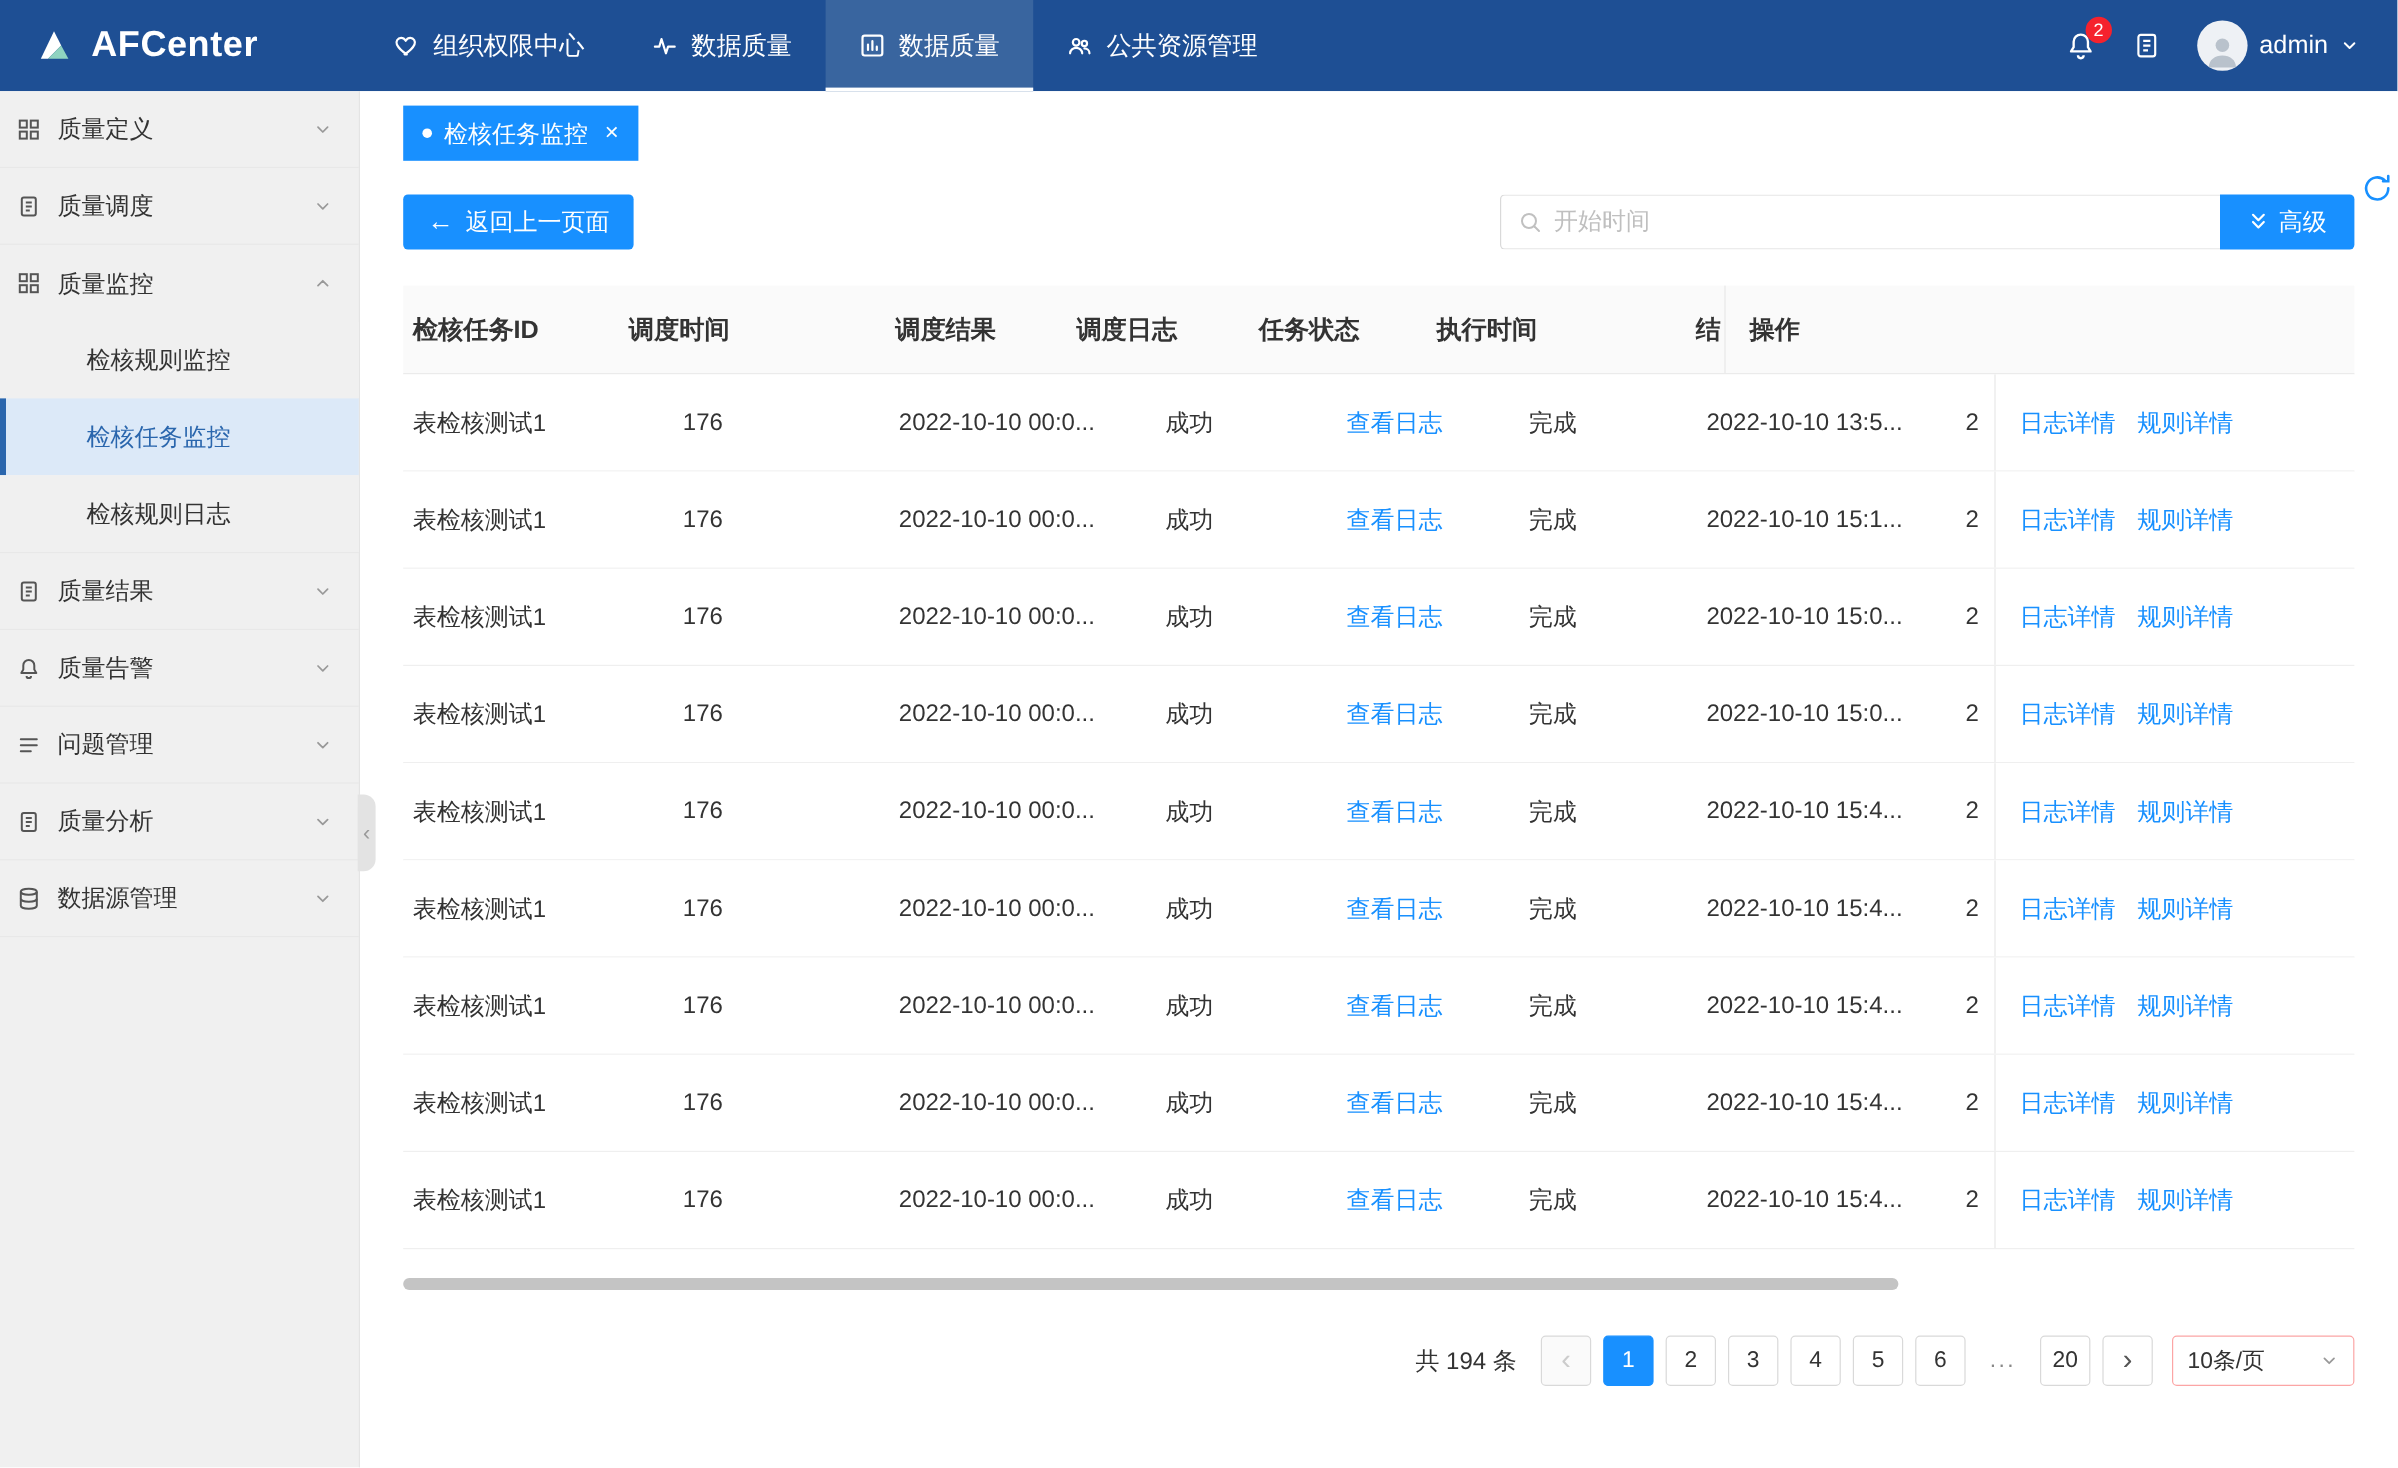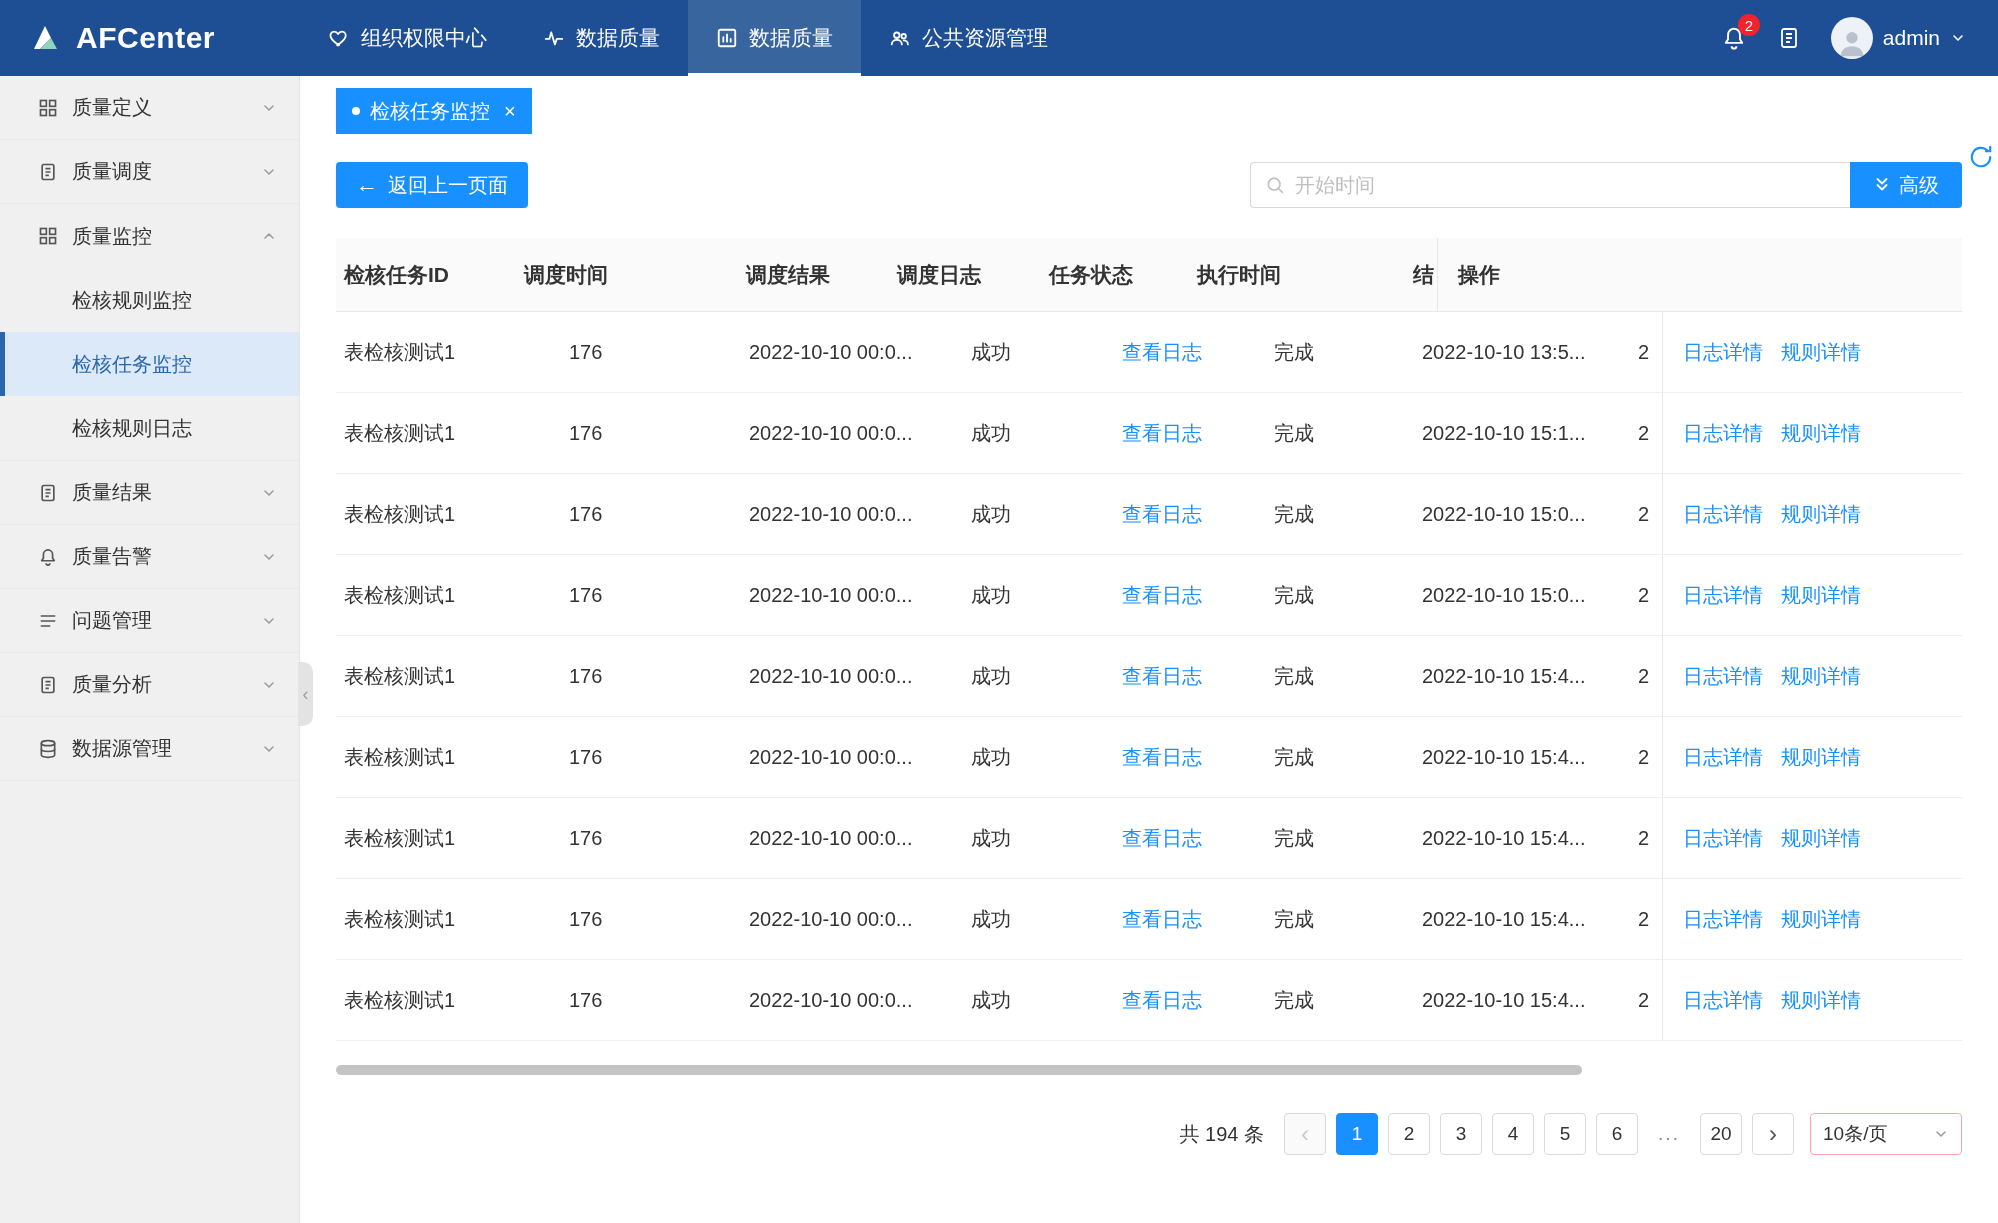--- a/index.html
+++ b/index.html
@@ -18,21 +18,21 @@
   .nav-right { margin-left:auto; display:flex; align-items:center; gap:30px; padding-right:32px; }
   .bell-wrap { position:relative; cursor:pointer; }
   .badge { position:absolute; top:-11px; right:-13px; background:#f5222d; color:#fff; font-size:15px; min-width:22px; height:22px; border-radius:11px; display:flex; align-items:center; justify-content:center; padding:0 5px; }
   .doc-btn { cursor:pointer; }
   .user { display:flex; align-items:center; gap:10px; font-size:21px; cursor:pointer; }
   .avatar { width:42px; height:42px; border-radius:50%; background:#eef1f5; display:flex; align-items:flex-end; justify-content:center; color:#b9c2cc; overflow:hidden; }
 
   
   .shell { display:flex; height:1147px; }
   .sidebar { width:300px; background:#f0f0f0; border-right:1px solid #e4e4e4; position:relative; flex-shrink:0; }
-  .side-item { height:64px; display:flex; align-items:center; padding:0 22px 0 38px; font-size:20px; color:#333; cursor:pointer; border-bottom:1px solid #e8e8e8; }
+  .side-item { height:64px; display:flex; align-items:center; padding:0 22px 0 14px; font-size:20px; color:#333; cursor:pointer; border-bottom:1px solid #e8e8e8; }
   .side-item .s-ic { margin-right:14px; color:#555; display:flex; }
   .s-chev { margin-left:auto; color:#999; display:flex; }
   .s-chev.up svg { transform:rotate(180deg); }
   .side-sub { height:64px; display:flex; align-items:center; padding-left:72px; font-size:20px; color:#333; cursor:pointer; background:#f0f0f0; }
   .side-sub.active { background:#dce9f8; color:#2a66ad; border-left:5px solid #2a66ad; padding-left:67px; }
   .submenu { border-bottom:1px solid #e8e8e8; }
   .collapse-handle { position:absolute; right:-14px; top:586px; width:15px; height:64px; background:#e3e3e3; border-radius:0 10px 10px 0; display:flex; align-items:center; justify-content:center; color:#9a9a9a; font-size:18px; z-index:5; cursor:pointer; }
 
   
   .main { flex:1; display:flex; flex-direction:column; background:#fff; min-width:0; }

